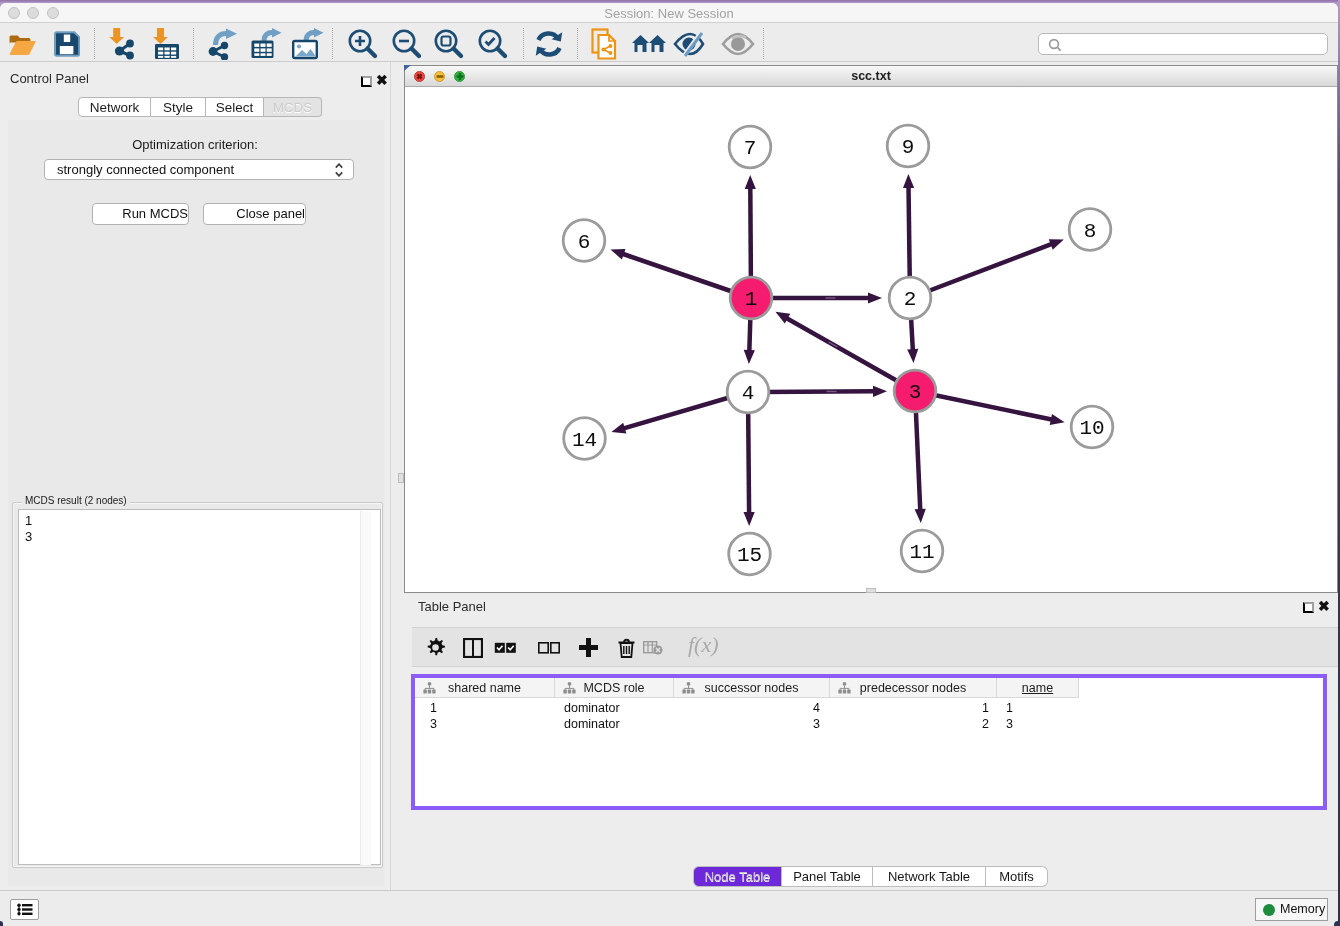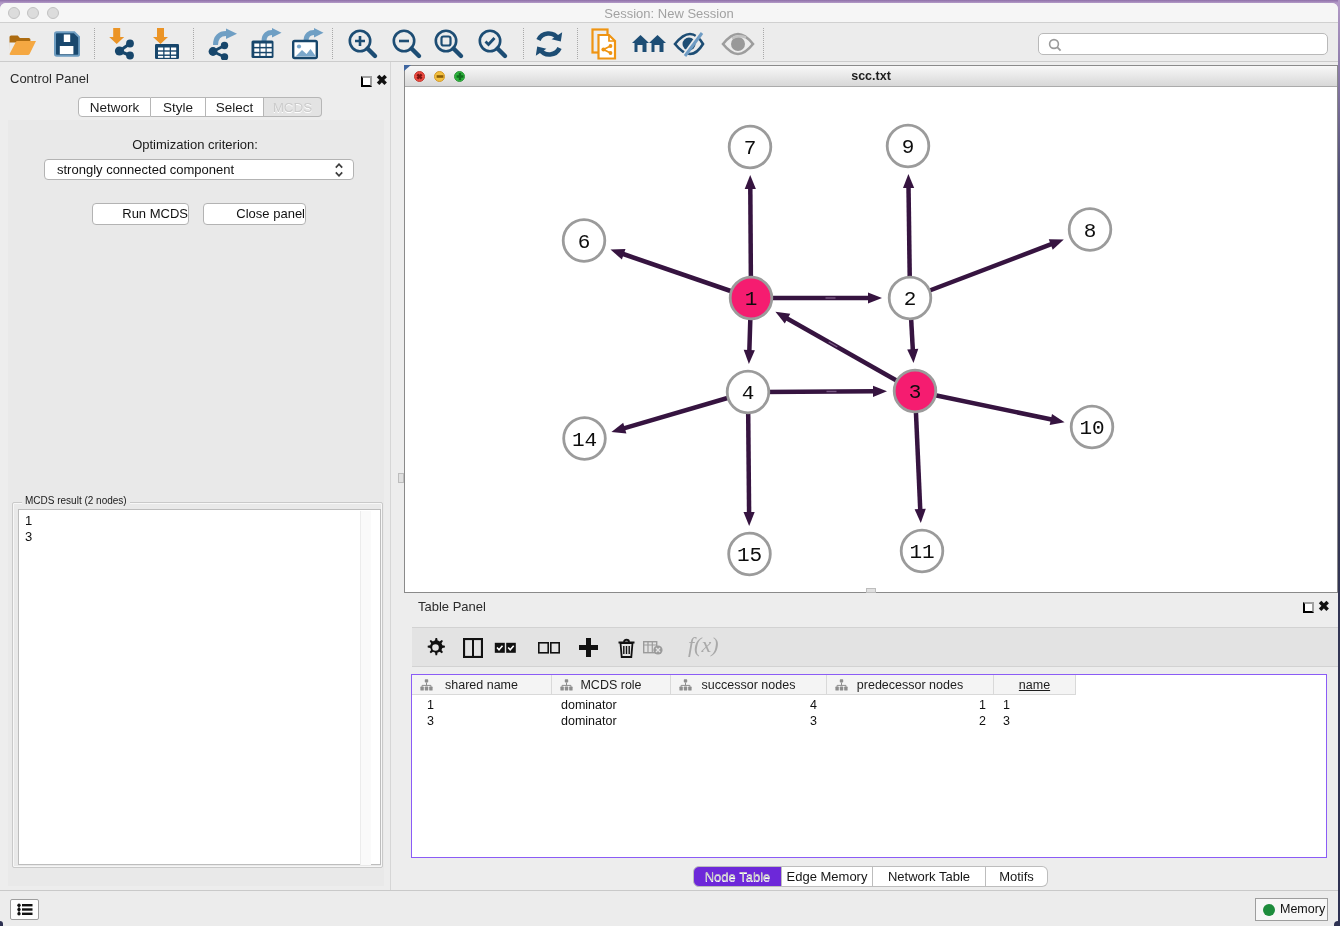--- a/index.html
+++ b/index.html
@@ -60,21 +60,21 @@
 #graph polygon { fill:#361440; }
 #graph circle { stroke:#9b9b9b; stroke-width:2.8; }
 #graph text { font-family:"Liberation Mono", monospace; font-size:21px; fill:#0d0d0d; text-anchor:middle; }
 
 #tp { position:absolute; left:404px; top:590px; width:934px; height:297px; background:#ededed; }
 #tpHead { position:absolute; left:14px; top:6px; font-size:13px; color:#2b2b2b; }
 #tpFloat { position:absolute; left:899px; top:9px; width:11px; height:11px; border-style:solid; border-width:2px; border-color:#a0a0a0 #a0a0a0 #000 #000; background:#fff; }
 #tpClose { position:absolute; left:914px; top:5px; font-size:14px; font-weight:bold; color:#111; }
 #tpToolbar { position:absolute; left:8px; top:34px; width:926px; height:40px;
   background:#e3e3e3; border-top:1px solid #d2d2d2; border-bottom:1px solid #d2d2d2; }
-#tbl { position:absolute; left:7px; top:81px; width:916px; height:184px; background:#fff; border:1px solid #8b5cf6; }
+#tbl { position:absolute; left:7px; top:81px; width:916px; height:136px; background:#fff; border:4px solid #8b5cf6; }
 #tblHeader { position:absolute; left:0; top:0; width:664px; height:20px; background:#f4f4f4;
   border-bottom:1px solid #d9d9d9; border-right:1px solid #d9d9d9; }
 .hcell { position:absolute; top:0; height:20px; border-right:1px solid #d9d9d9;
   font-size:12.5px; color:#1d1d1d; text-align:center; line-height:20px; }
 .hicon { position:absolute; top:4px; }
 .tcell { position:absolute; font-size:12.5px; color:#111; height:16px; line-height:16px; }
 
 #btabs { position:absolute; left:289px; top:273px; height:21px; display:flex; }
 .btab { height:21px; font-size:13px; color:#161616; background:#fff; border:1px solid #bdbdbd;
   border-left:none; text-align:center; line-height:20px; }
@@ -443,21 +443,21 @@
       <div class="tcell" style="left:415px;top:22px;width:159px;text-align:right;">1</div>
       <div class="tcell" style="left:591px;top:22px;">1</div>
       <div class="tcell" style="left:15px;top:38px;">3</div>
       <div class="tcell" style="left:149px;top:38px;">dominator</div>
       <div class="tcell" style="left:259px;top:38px;width:146px;text-align:right;">3</div>
       <div class="tcell" style="left:415px;top:38px;width:159px;text-align:right;">2</div>
       <div class="tcell" style="left:591px;top:38px;">3</div>
     </div>
     <div id="btabs">
       <div class="btab first" style="width:89px;">Node Table</div>
-      <div class="btab" style="width:91px;">Edge Memory</div>
+      <div class="btab" style="width:91px;">Panel Table</div>
       <div class="btab" style="width:113px;">Network Table</div>
       <div class="btab last" style="width:62px;">Motifs</div>
     </div>
   </div>
   <div id="status">
     <div id="listBtn">
       <svg width="16" height="13" viewBox="0 0 16 13" style="position:absolute;left:6px;top:3px;">
         <g fill="#111">
           <circle cx="2" cy="2.2" r="1.7"></circle>
             <circle cx="2" cy="6.5" r="1.7"></circle>

